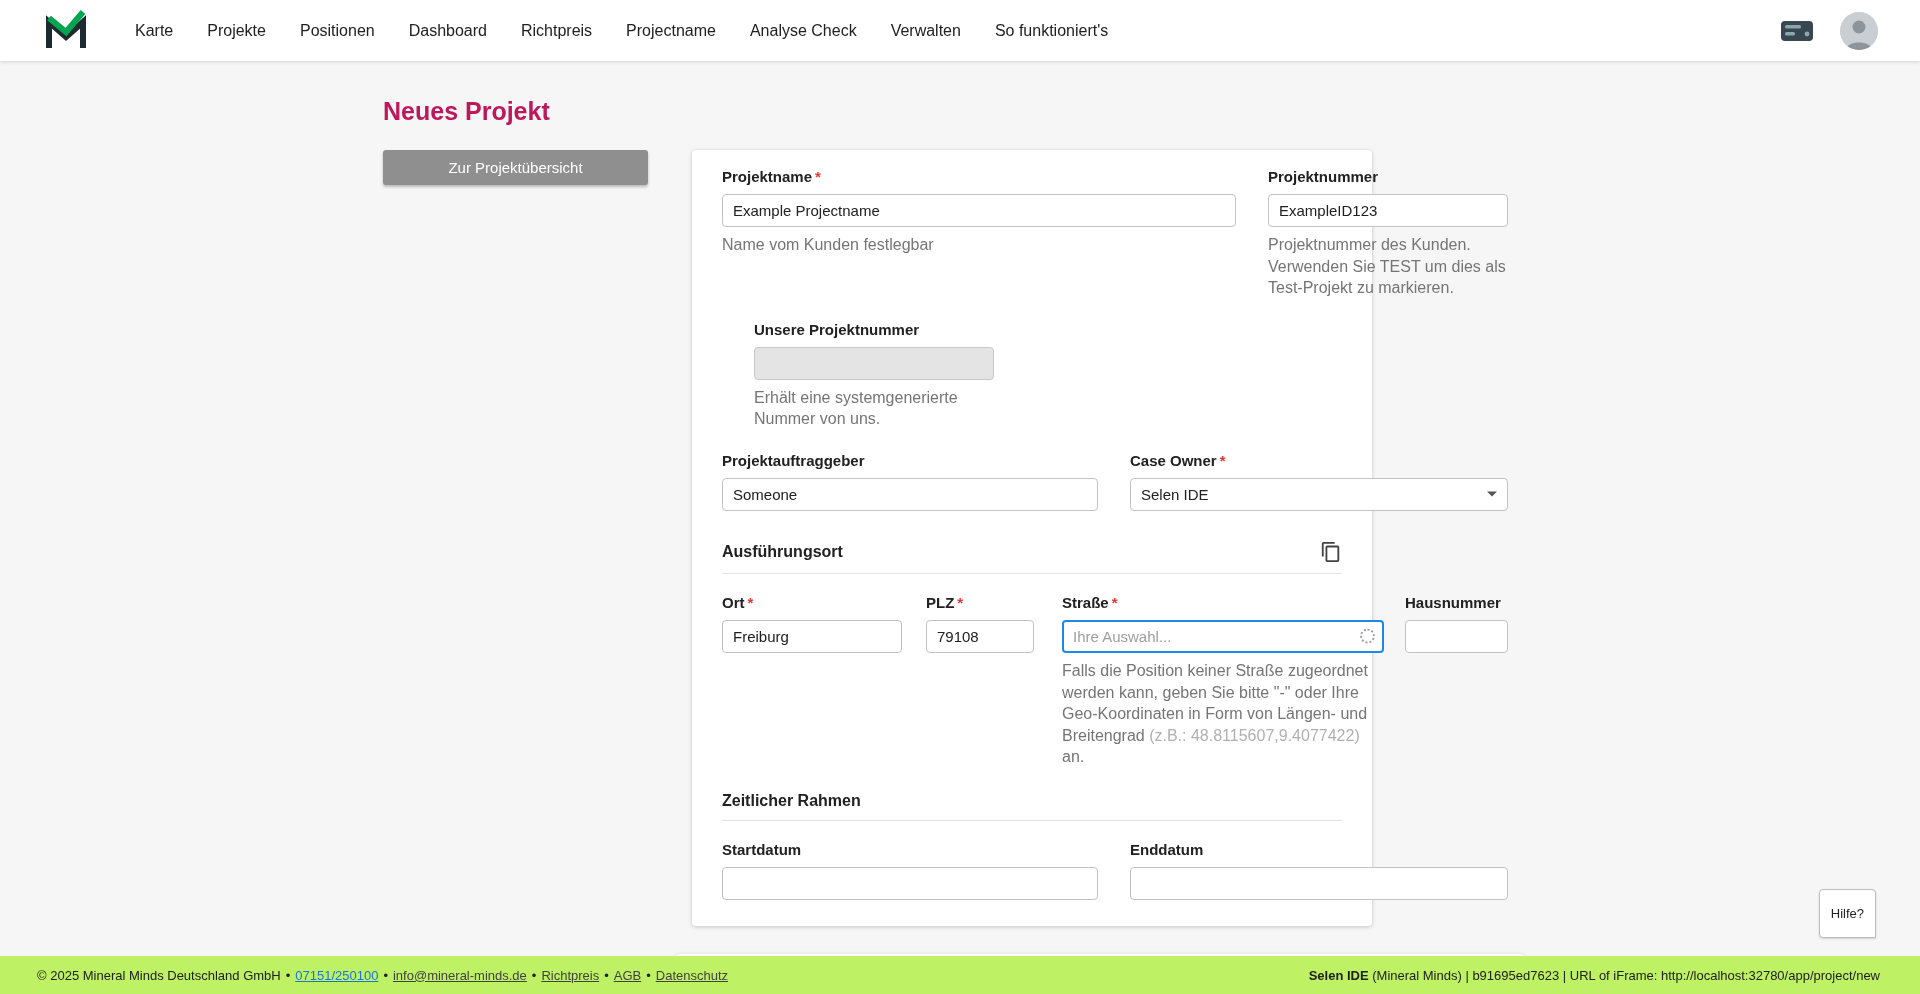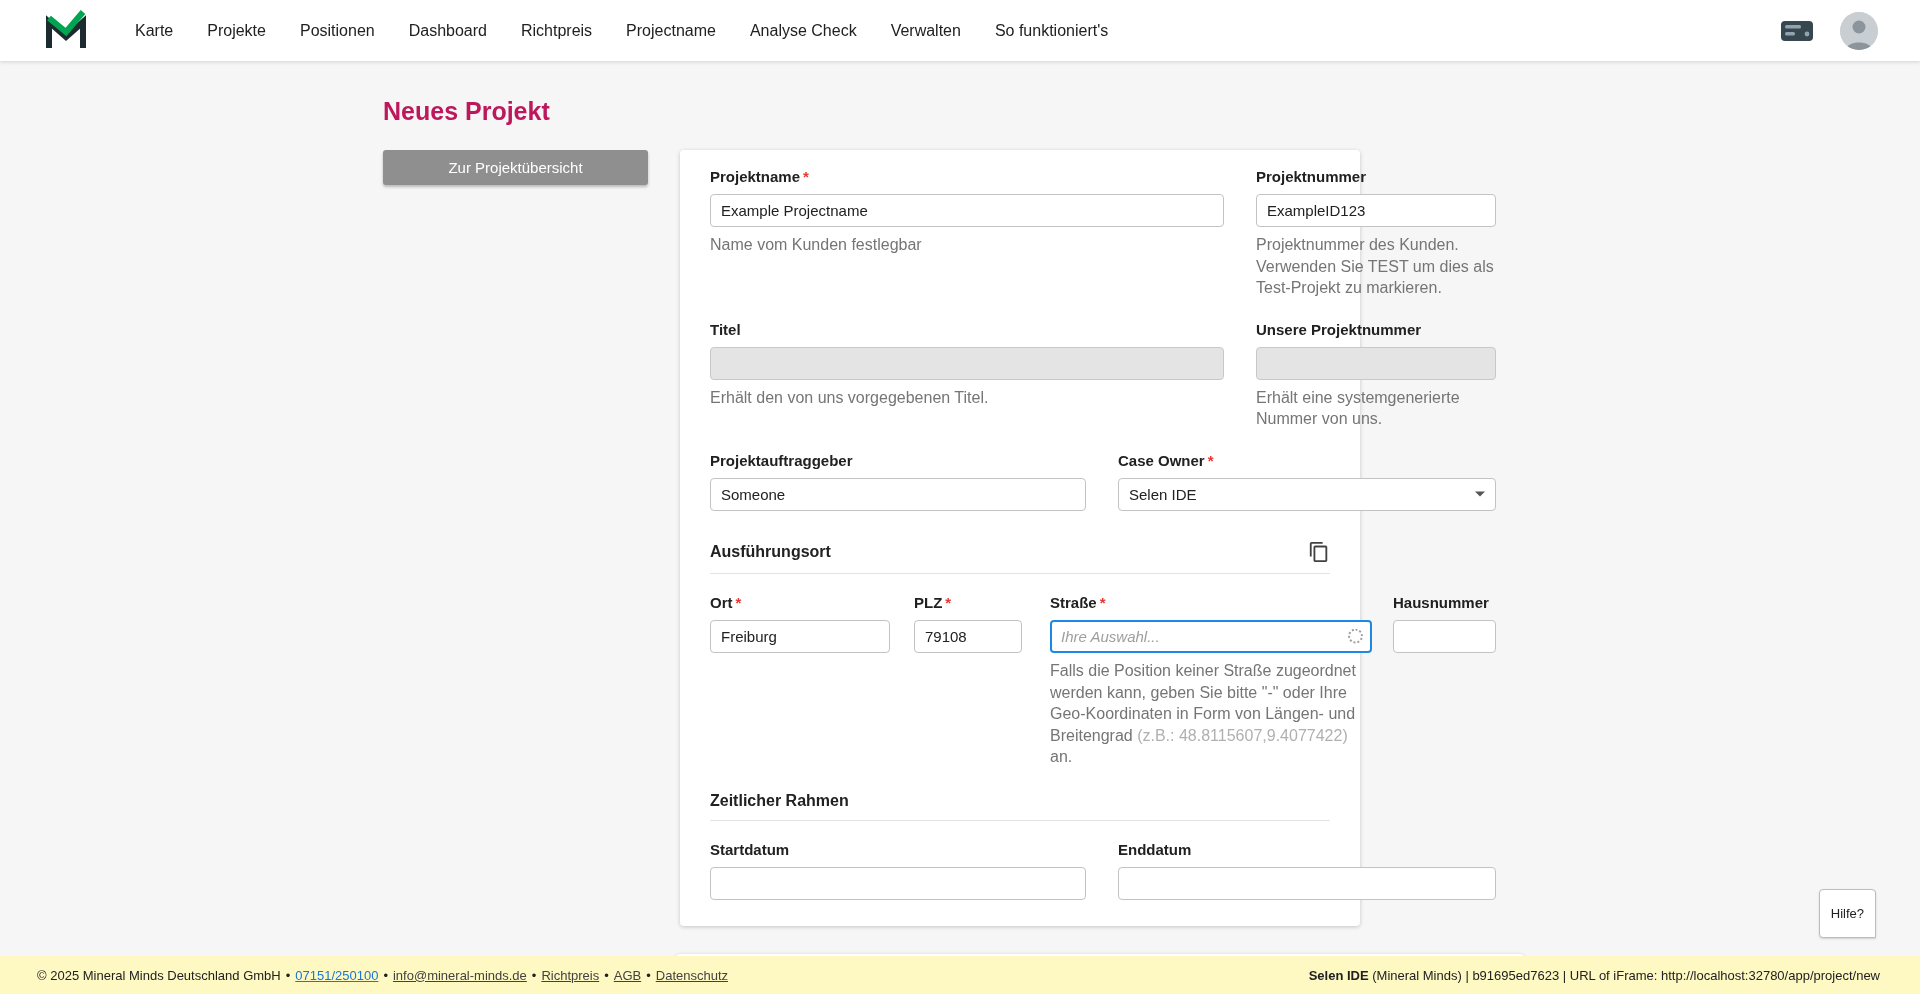--- a/index.html
+++ b/index.html
@@ -53,21 +53,21 @@
     background:#8f8f8f;
     color:#ffffff;
     border:none; border-radius:3px;
     font-family:inherit;
     font-size:15px;
     box-shadow:0 2px 3px rgba(0,0,0,.25);
     cursor:pointer;
   }
 
   .card {
-    margin-left:32px;
+    margin-left:44px;
     width:680px;
     background:#ffffff;
     border-radius:4px;
     box-shadow:0 1px 4px rgba(0,0,0,.2);
     padding:18px 30px 26px 30px;
   }
   .card-2 {
     margin:28px 0 0 676px;
     width:848px;
     height:130px;
@@ -144,21 +144,21 @@
   .select-arrow {
     position:absolute; right:10px; top:50%;
     transform:translateY(-50%);
     width:0; height:0;
     border-left:5px solid transparent;
     border-right:5px solid transparent;
     border-top:5px solid #555;
   }
 
   .input-wrap { position:relative; }
-  .input-wrap input { padding-right:47px;font-style:italic; }
+  .input-wrap input { padding-right:47px; }
   .input-wrap input.focused {
     border:2px solid #1e88e5;
     padding-left:9px;
   }
   .spinner {
     position:absolute; right:9px; top:50%;
     transform:translateY(-50%);
     width:15px; height:15px;
     border:2px dotted #9e9e9e;
     border-radius:50%;
@@ -176,21 +176,21 @@
     color:#212121;
     padding:16px 11px;
     cursor:pointer;
     box-shadow:0 1px 2px rgba(0,0,0,.15);
   }
 
   
   footer {
     flex:0 0 auto;
     height:38px;
-    background:#fef9c3;
+    background:#bef264;
     display:flex;
     align-items:center;
     justify-content:space-between;
     padding:0 40px 0 37px;
     font-size:13px;
     color:#212121;
   }
   .footer-left { display:flex; align-items:center; white-space:nowrap; }
   .footer-left .sep { margin:0 5px; color:#212121; }
   .footer-left a { color:#424242; text-decoration:underline; cursor:pointer; }
@@ -256,25 +256,20 @@
         </div>
         <div class="gap"></div>
         <div class="field w-240">
           <label>Projektnummer</label>
           <input type="text" value="ExampleID123" style="">
           <div class="helper">Projektnummer des Kunden. Verwenden Sie TEST um dies als Test-Projekt zu markieren.</div>
         </div>
       </div>
 
       <div class="form-row mb-lg">
-        <div class="field w-514">
-          <label>Titel</label>
-          <input type="text" class="is-disabled" disabled="" value="" style="">
-          <div class="helper">Erhält den von uns vorgegebenen Titel.</div>
-        </div>
         <div class="gap"></div>
         <div class="field w-240">
           <label>Unsere Projektnummer</label>
           <input type="text" class="is-disabled" disabled="" value="" style="">
           <div class="helper">Erhält eine systemgenerierte Nummer von uns.</div>
         </div>
       </div>
 
       <div class="form-row mb-xl">
         <div class="field w-376">

